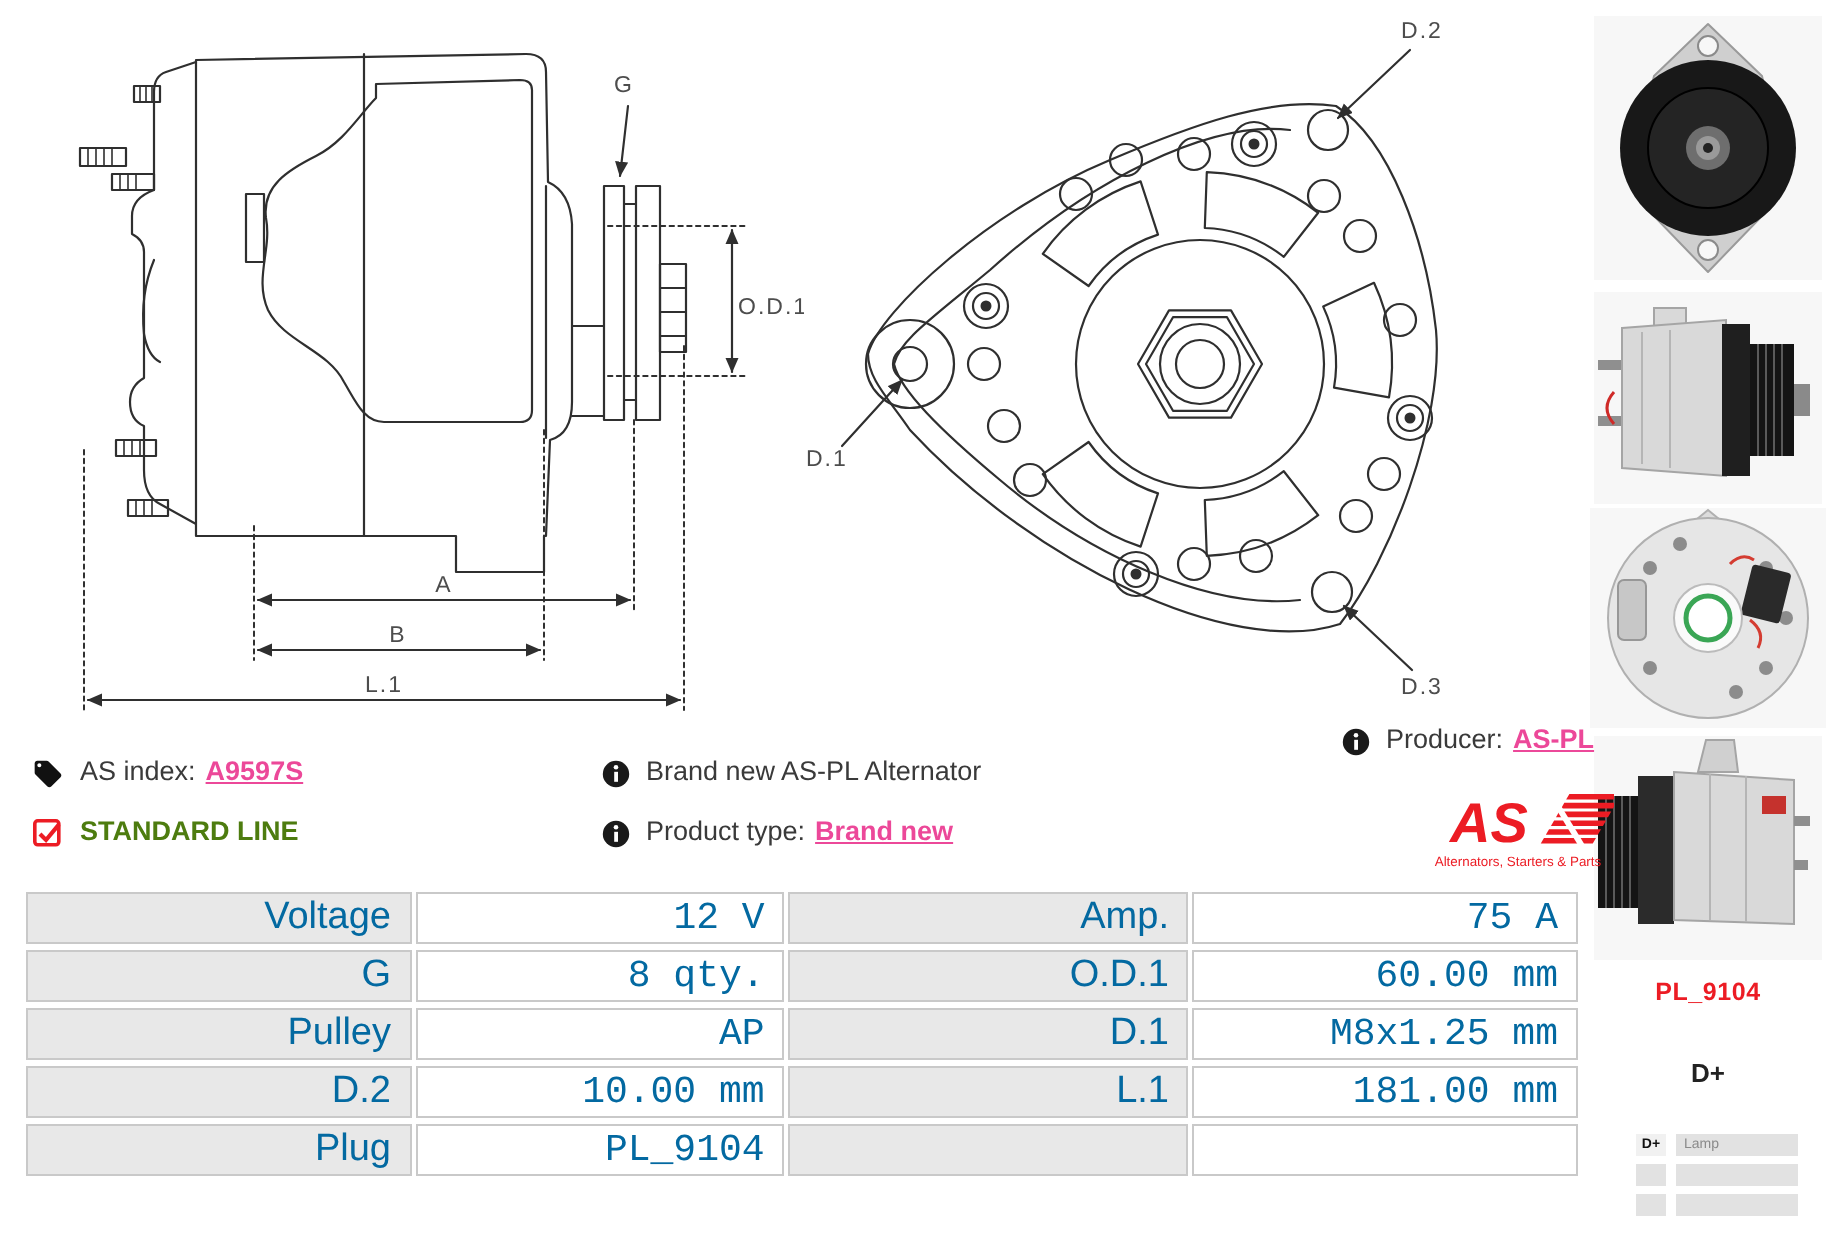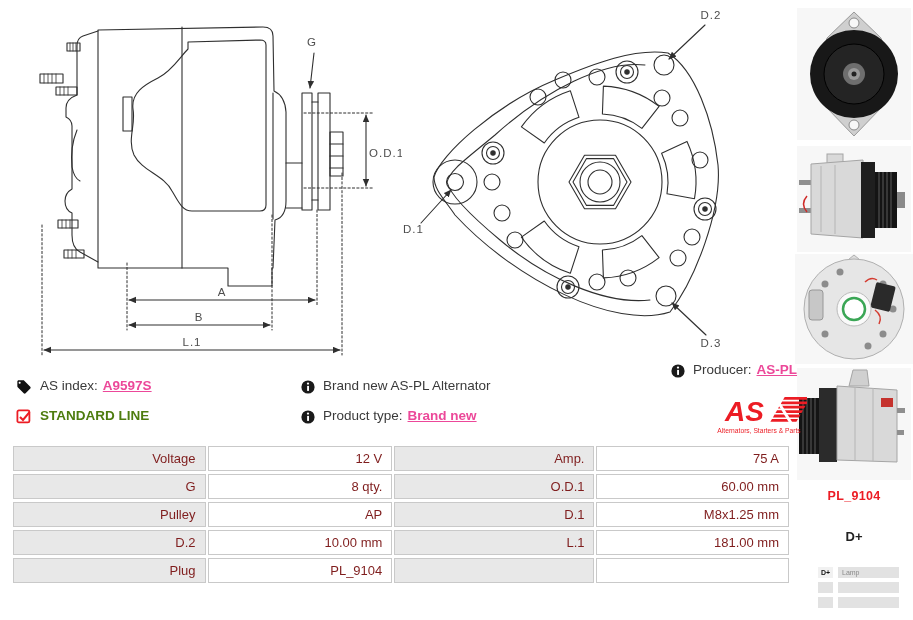--- a/index.html
+++ b/index.html
@@ -16,25 +16,25 @@
   .info-item{position:absolute;display:flex;gap:8px;font-size:13.5px;color:#3a3a3a;height:17px;white-space:nowrap;}
   .info-item .b{font-weight:bold;color:#ec4899;text-decoration:underline;}
   .red-bold{color:#4d7c0f;font-weight:bold;}
   .icon{display:inline-flex;align-items:center;justify-content:center;flex:0 0 auto;}
   
   table.spec{
     position:absolute;left:11px;top:443px;width:780px;
     border-collapse:separate;border-spacing:2px 3px;table-layout:fixed;
   }
   table.spec td{
-    border:1px solid #c9c9c9;height:21px;font-size:13px;color:#7f1d1d;
+    border:1px solid #c9c9c9;height:21px;font-size:19px;color:#0369a1;
     text-align:right;padding:1px 9px 1px 4px;overflow:hidden;
   }
   table.spec td.lbl{background:#e8e8e8;}
-  table.spec td.val{background:#ffffff;}
+  table.spec td.val{background:#ffffff;font-family:Liberation Mono, monospace;}
   
   .photo{position:absolute;left:797px;width:114px;background:#fff;}
   .plug-code{position:absolute;left:795px;top:489px;width:118px;text-align:center;
     font-size:12.5px;font-weight:bold;color:#ec1c24;letter-spacing:.3px;}
   .terminal{position:absolute;left:795px;top:529px;width:118px;text-align:center;
     font-size:13px;font-weight:bold;color:#222;}
   .legend{position:absolute;left:818px;top:567px;display:grid;
     grid-template-columns:15px 61px;grid-auto-rows:11px;gap:4px 5px;
     font-size:7px;line-height:11px;}
   .legend .hterm{font-weight:bold;color:#111;text-align:center;background:#f1f1f1;}

